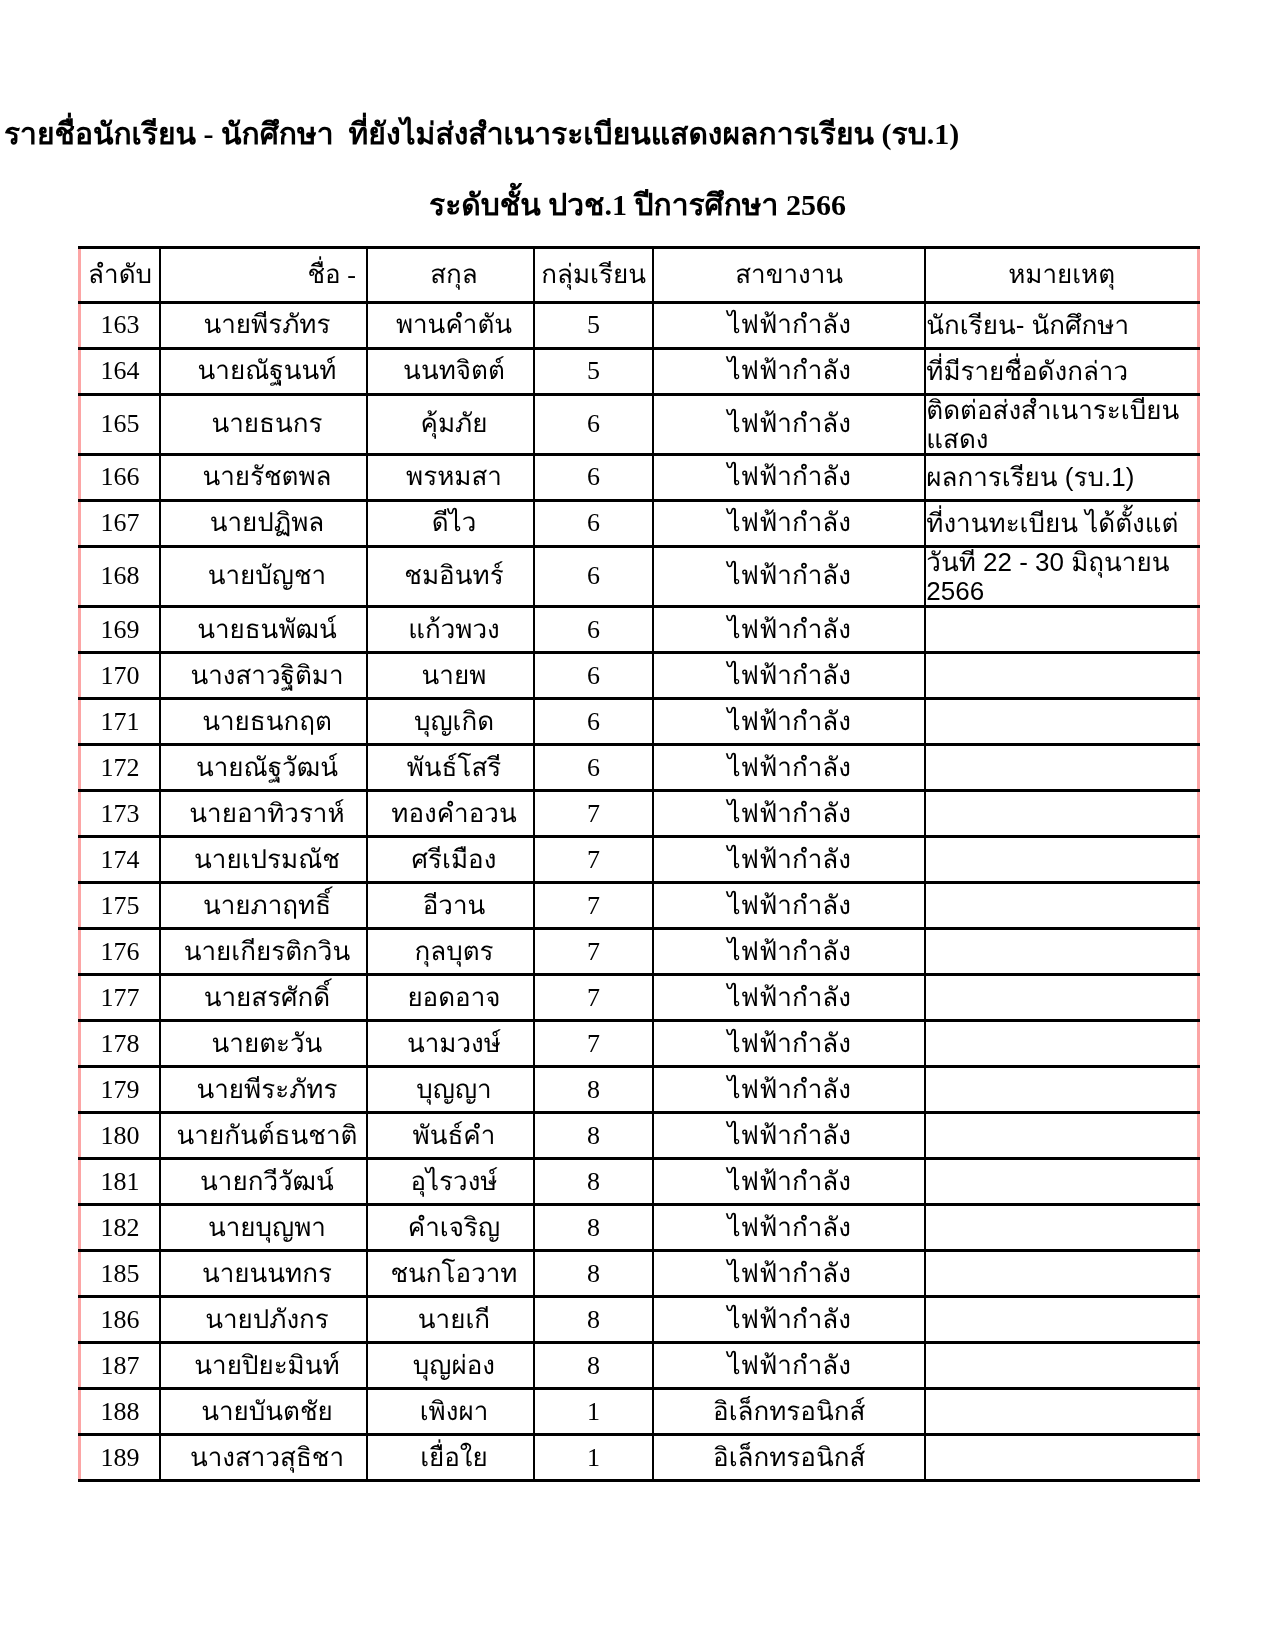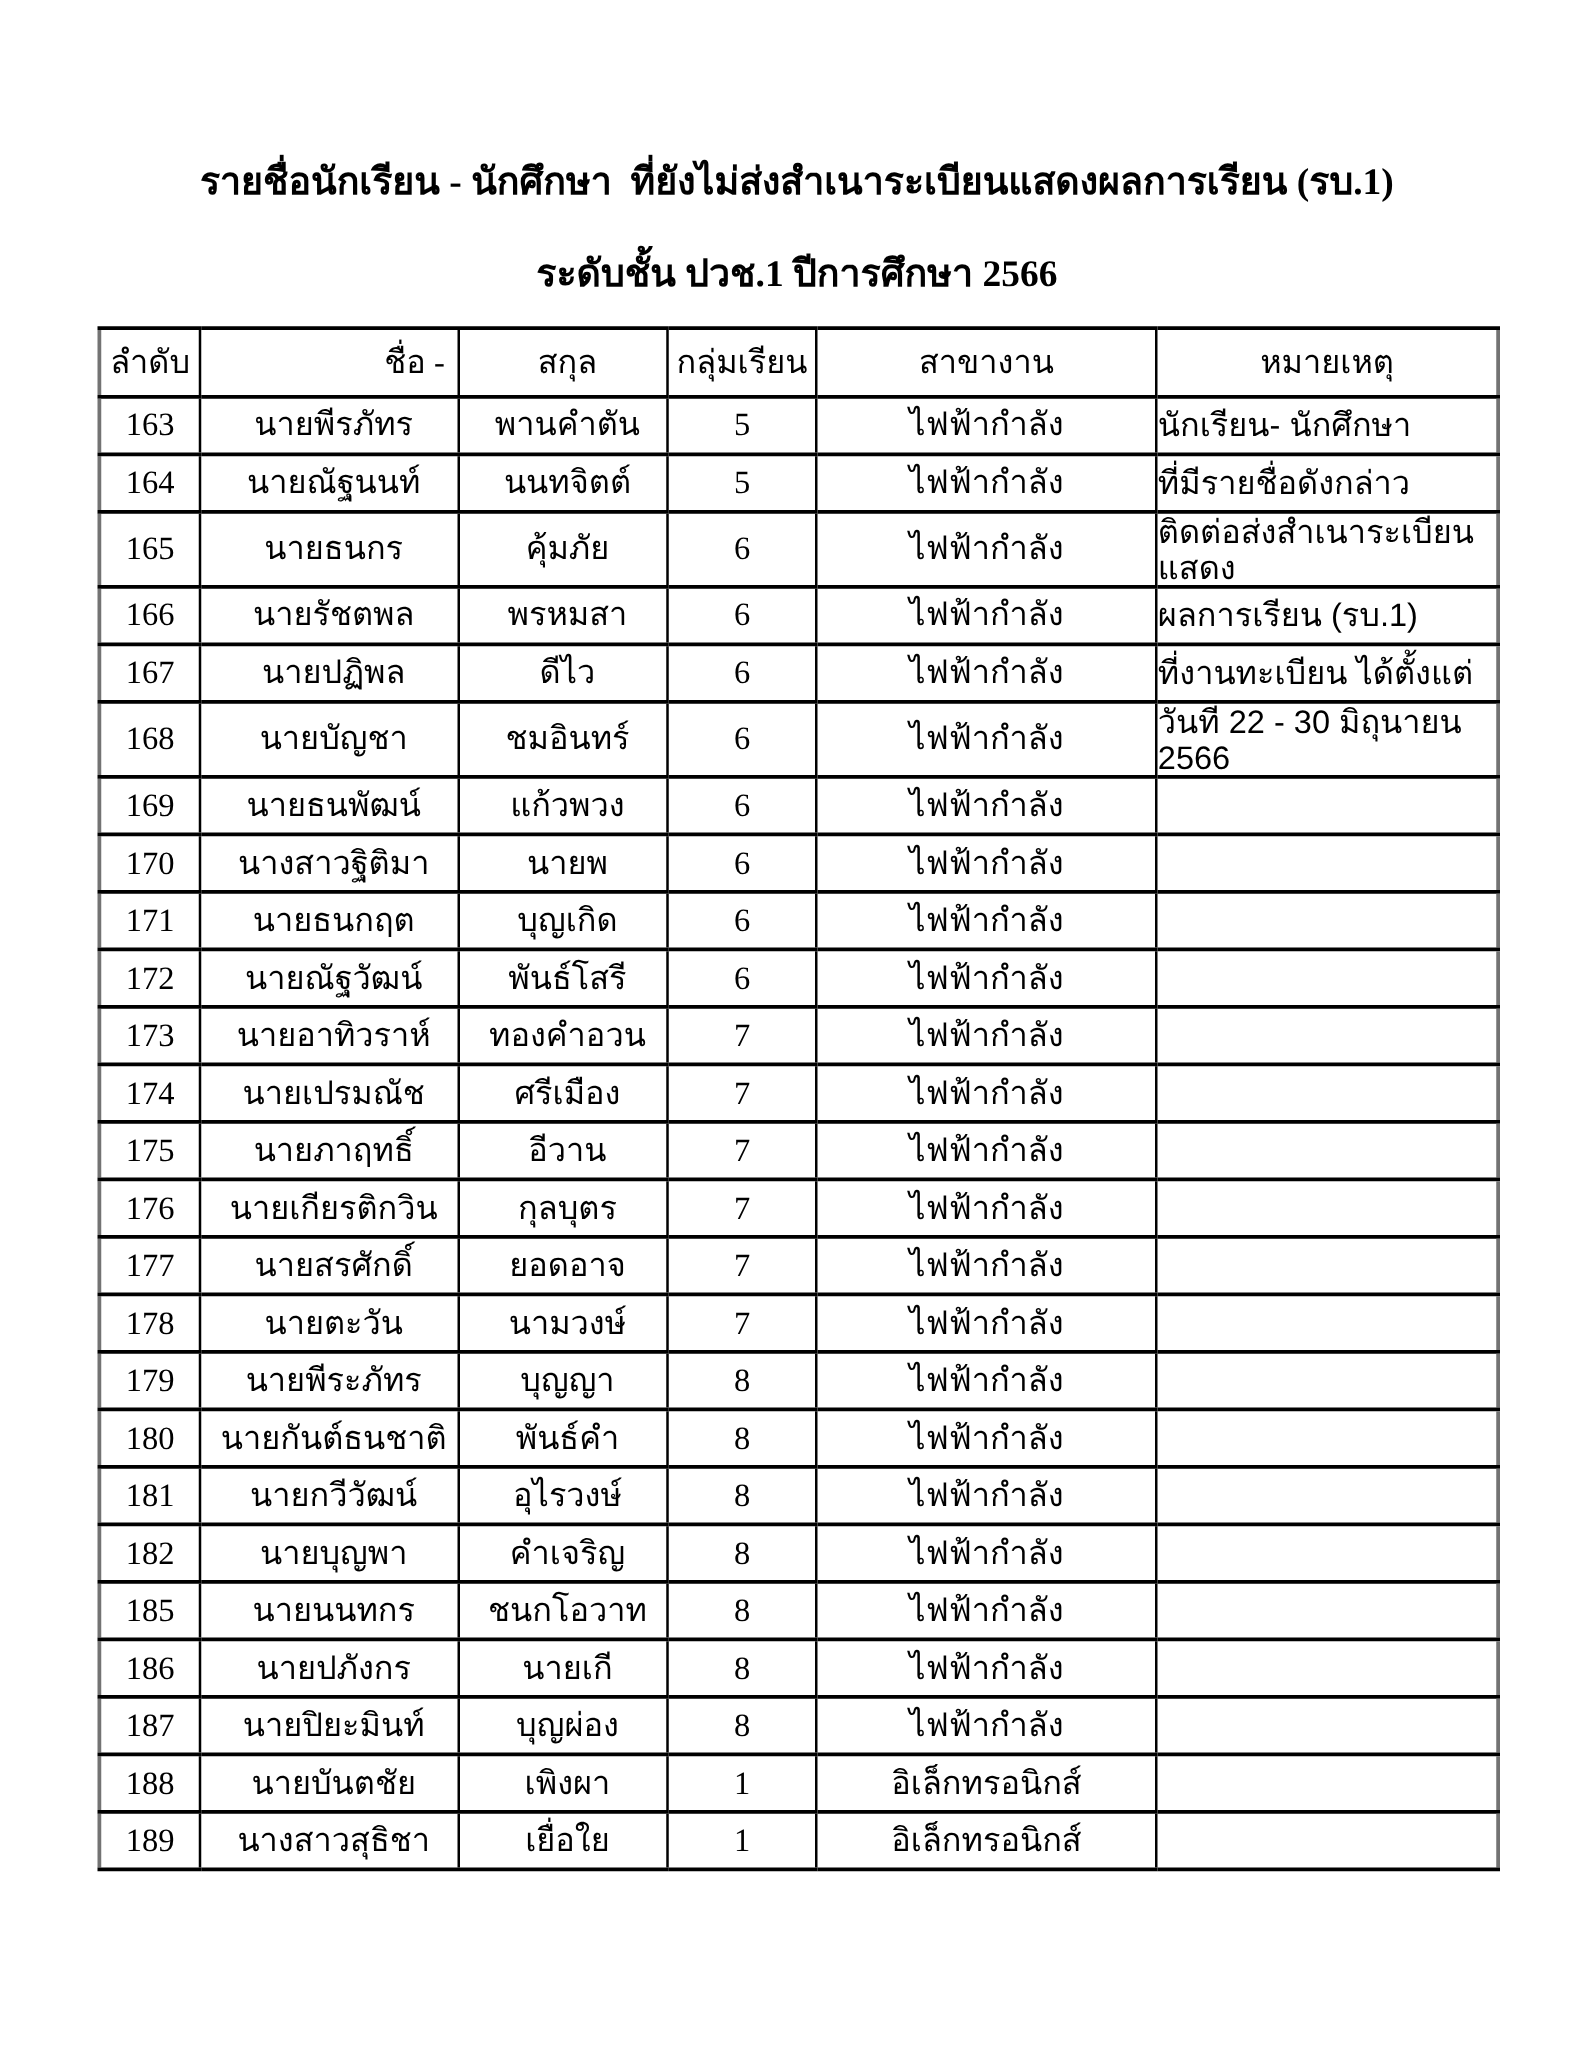--- a/index.html
+++ b/index.html
@@ -13,42 +13,42 @@
     font-family: "Liberation Serif", "DejaVu Serif", serif;
     color: #000000;
     overflow: hidden;
   }
   .doc {
     width: 1275px;
     height: 1650px;
     box-sizing: border-box;
   }
   .title {
-    margin: 16px;
+    margin: 4px;
     padding-top: 110px;
-    text-align: center;
+    text-align: left;
     font-size: 30px;
     font-weight: bold;
     line-height: 1.35;
     white-space: pre;
   }
   .subtitle {
     margin: 13px;
     padding-top: 17px;
     text-align: center;
     font-size: 30px;
     font-weight: bold;
     line-height: 1.35;
   }
   table.roster {
     border-collapse: collapse;
     table-layout: fixed;
     margin: 21px 0 0 78px;
     width: 1122px;
-    border: 3px solid #737373;
+    border: 3px solid #fca5a5;
   }
   table.roster th,
   table.roster td {
     border-left: 2px solid #000;
     border-right: 2px solid #000;
     border-top: 3px solid #000;
     border-bottom: 3px solid #000;
     padding: 0;
     overflow: hidden;
     font-weight: normal;

